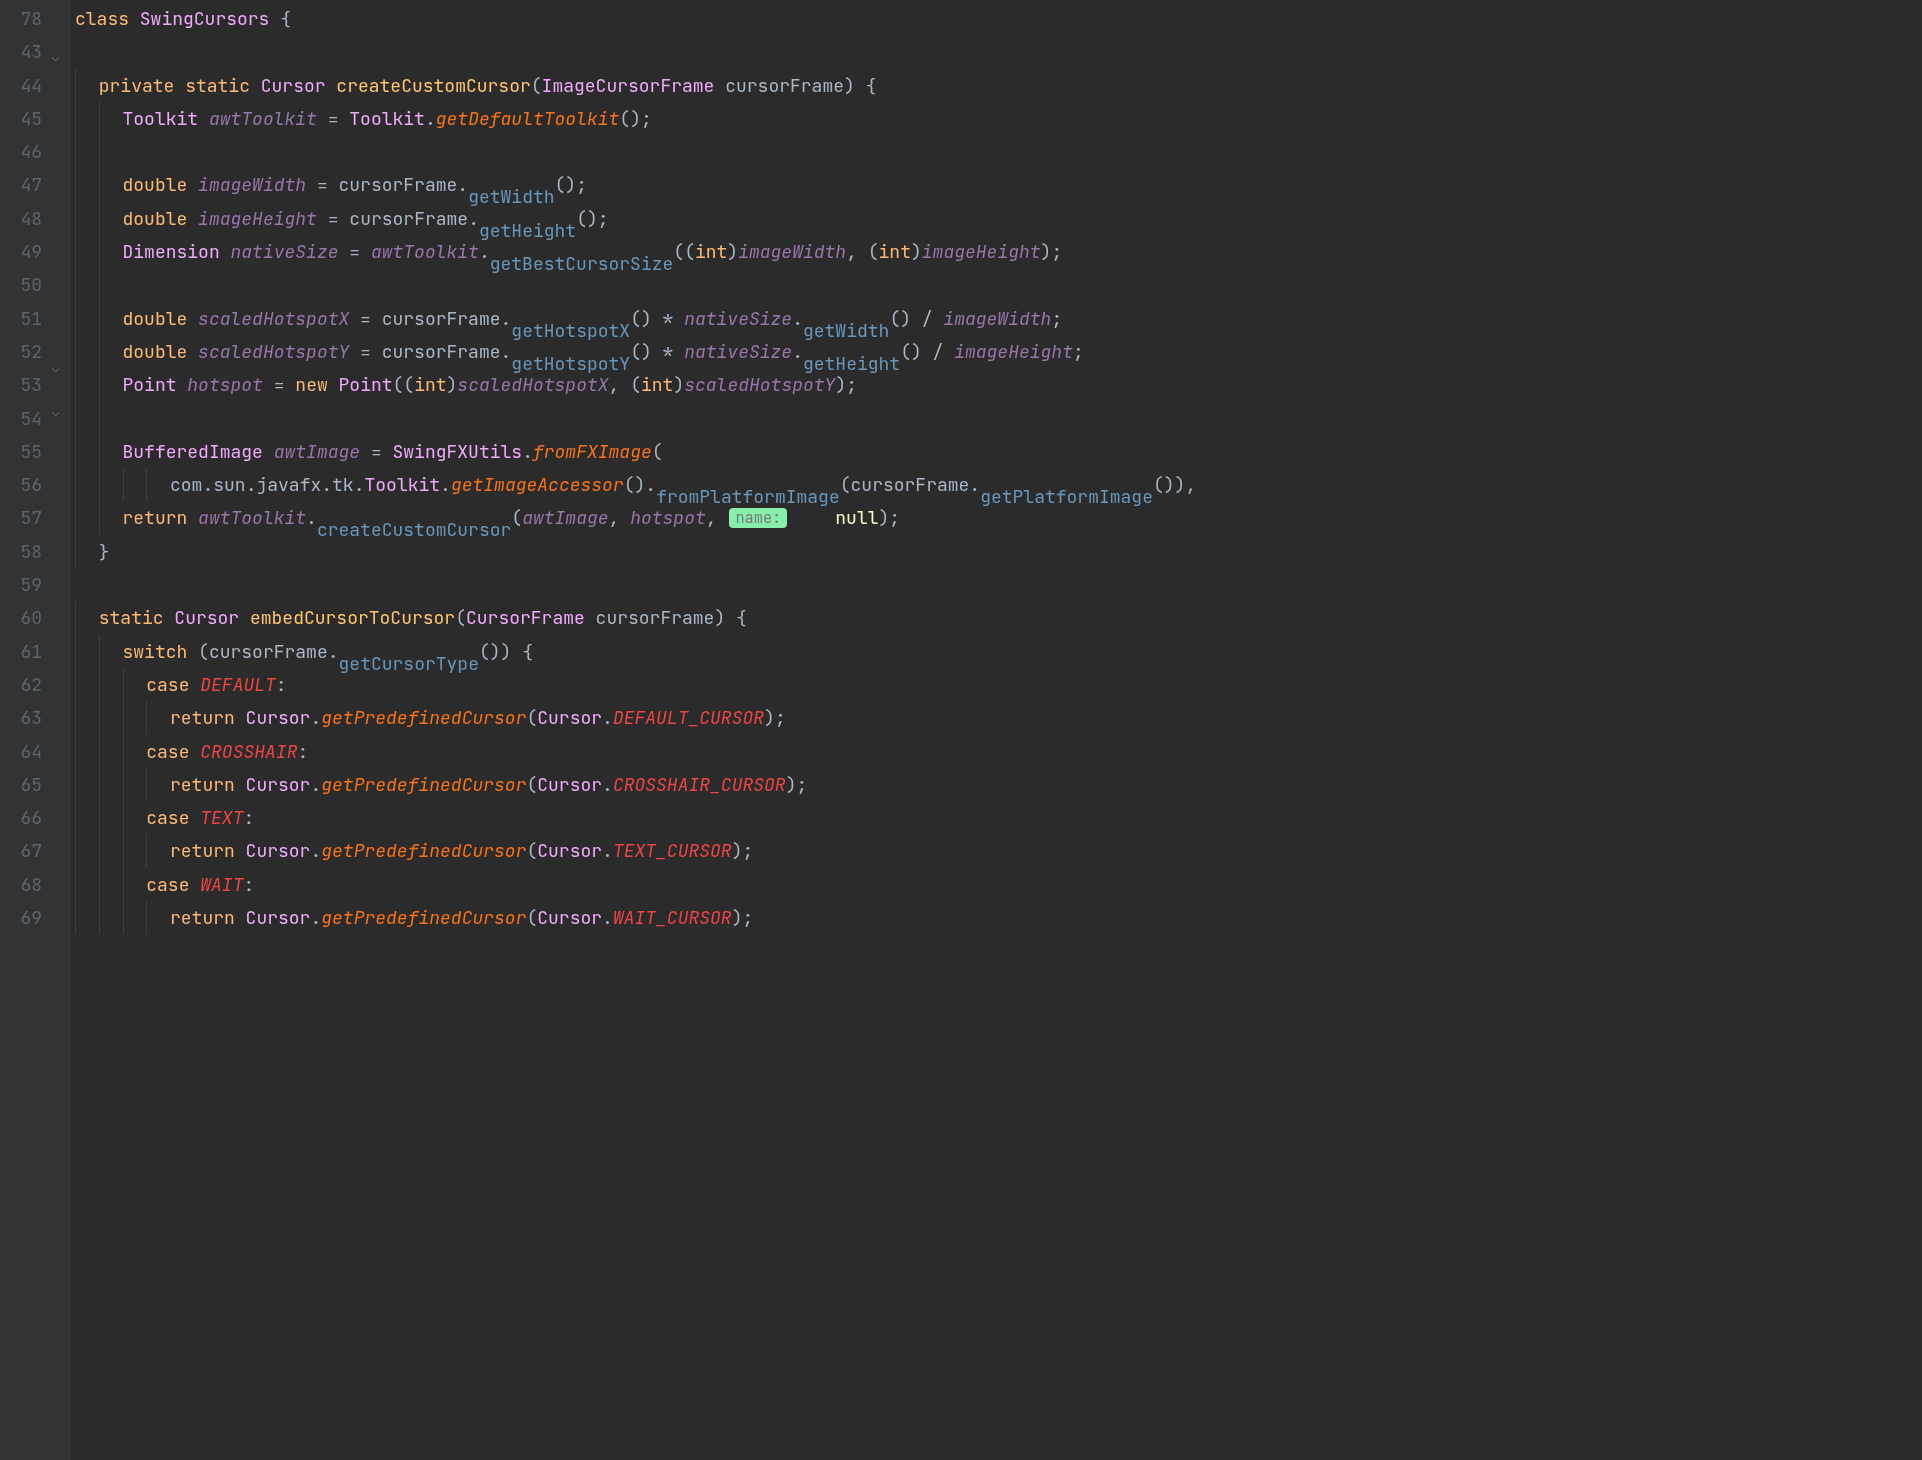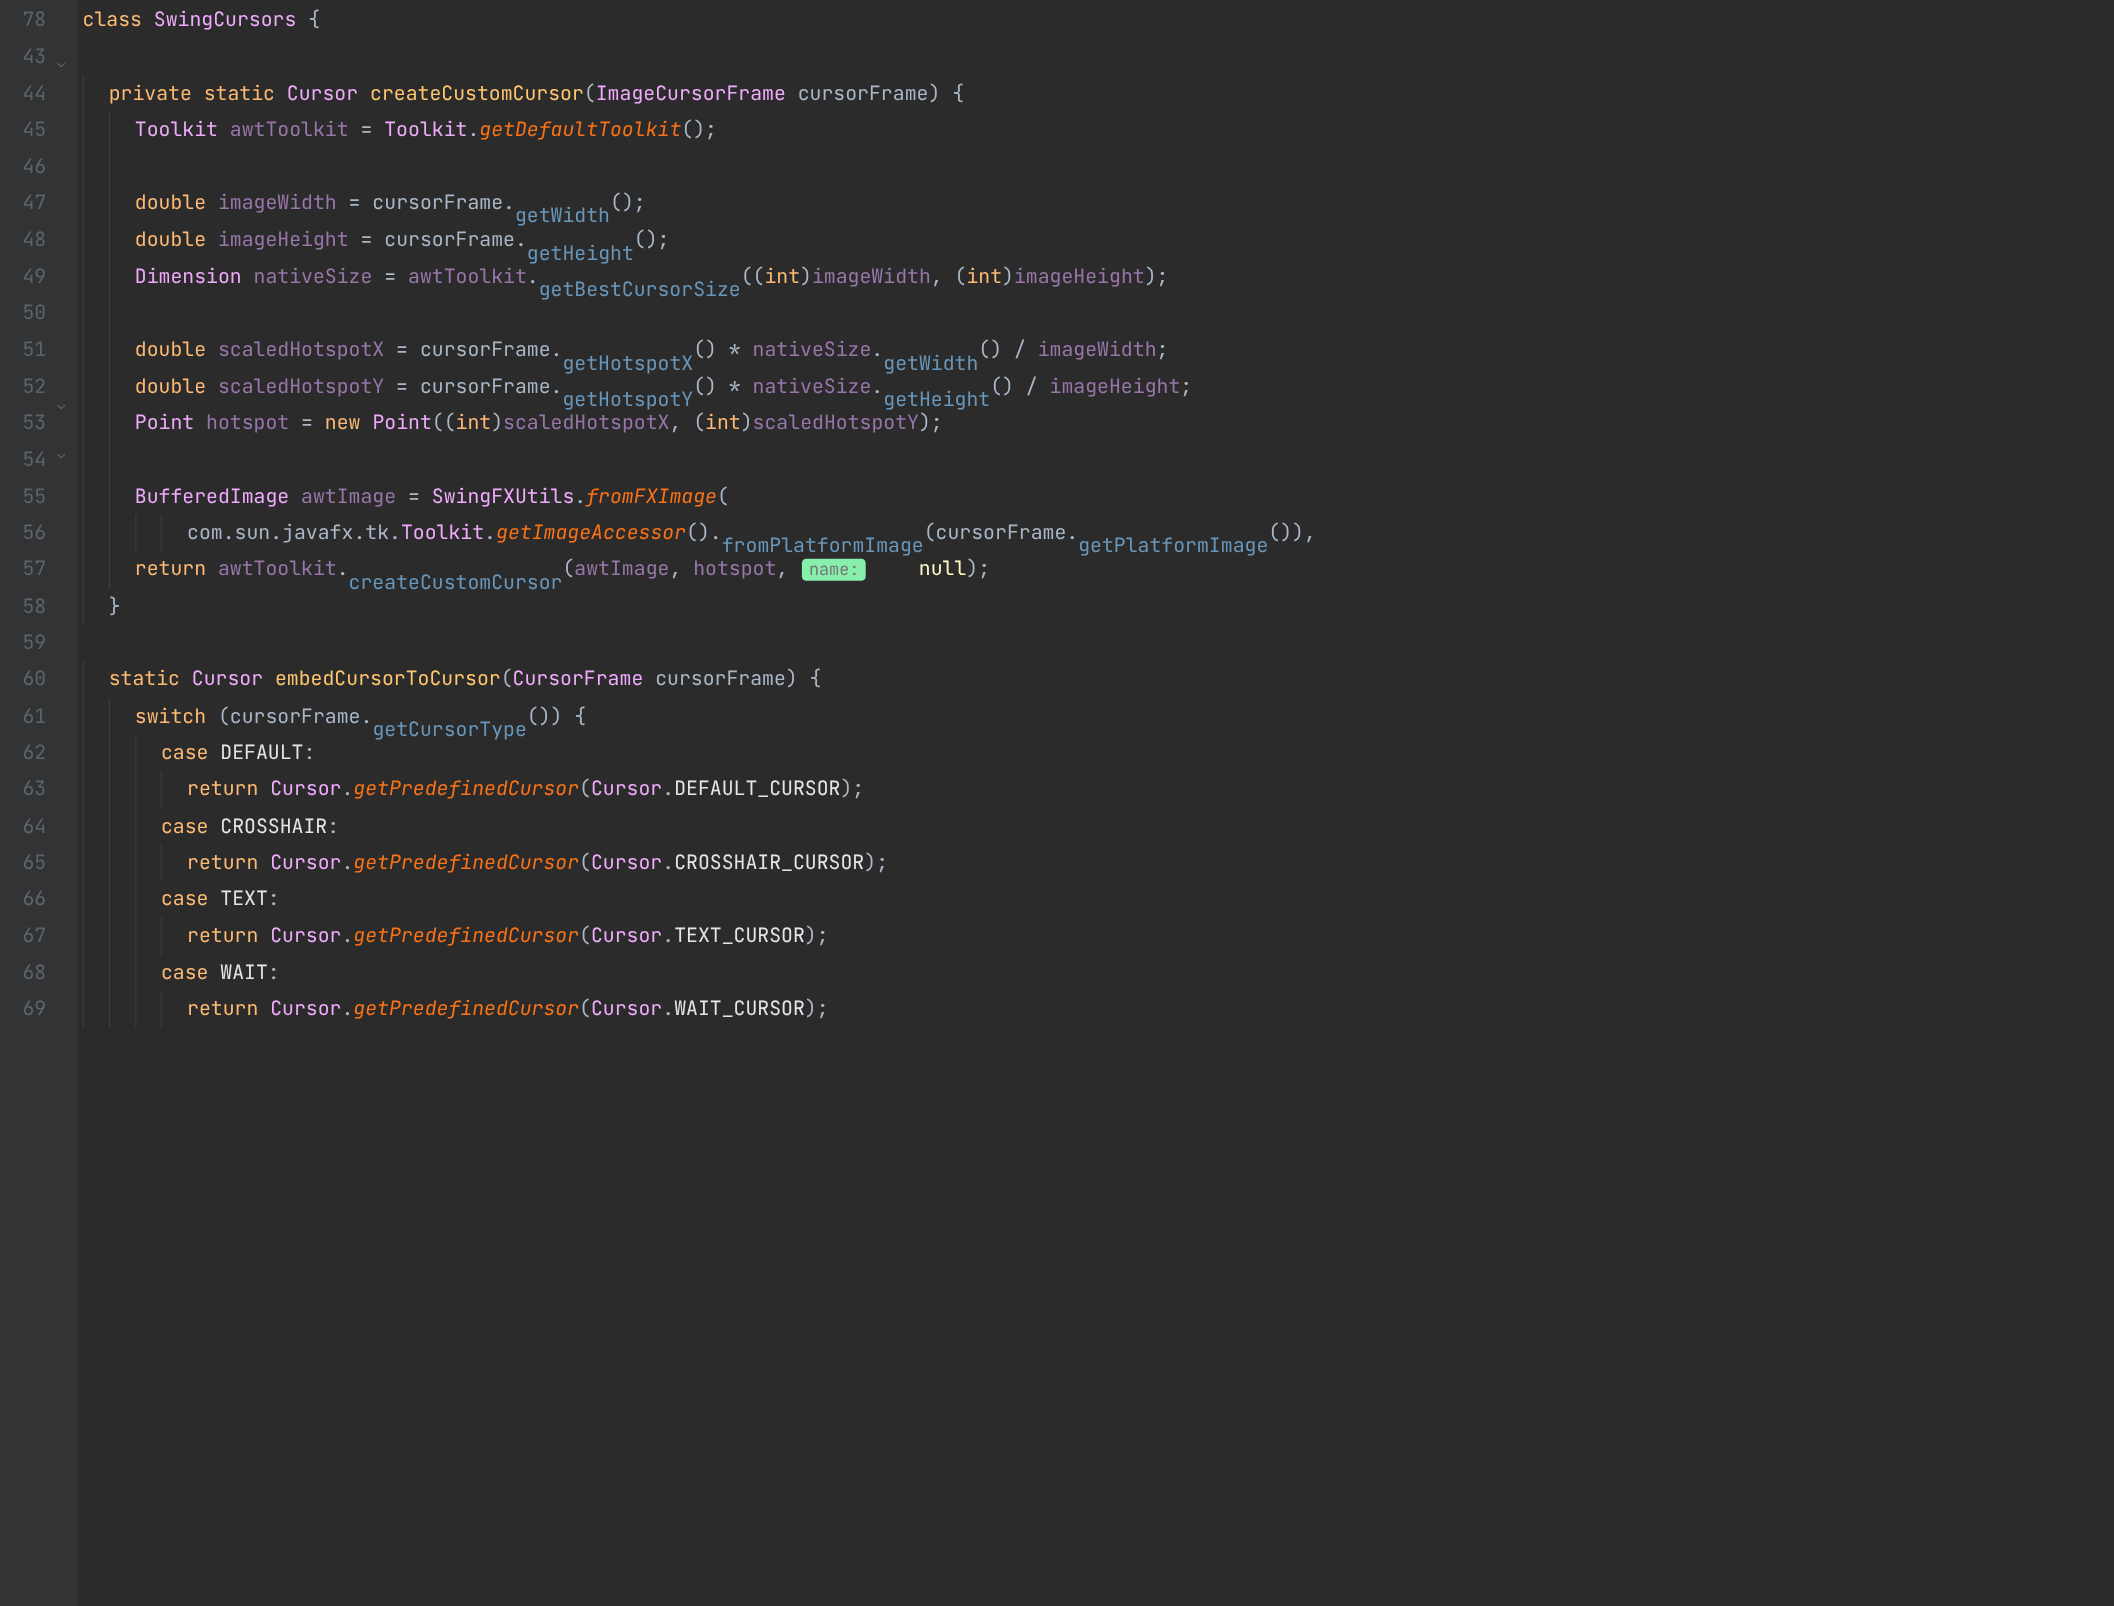--- a/index.html
+++ b/index.html
@@ -60,26 +60,26 @@
   }
   .code-line {
     height: 1.85em;
     display: flex;
     align-items: center;
   }
 
   
   .kw    { color: #fdba74; }            
   .ident { color: #a9b7c6; }            
-  .var   { color: #9876aa; } 
+  .var   { color: #9876aa; font-style: italic; } 
   .type  { color: #f0abfc; }            
   .meth  { color: #ffc66d; }            
   .call  { color: #6897bb; margin-top: 24px; }            
   .scall { color: #f97316; font-style: italic; }          
-  .const { color: #e5e5e5; } 
+  .const { color: #ef4444; font-style: italic; } 
   .punc  { color: #a9b7c6; }
   .null  { color: #fef9c3; margin-left: 44px; }
 
   .param-hint {
     background: #86efac;
     color: #787878;
     border-radius: 4px;
     padding: 0 6px;
     margin: 0 4px 0 2px;
     font-size: 0.85em;

